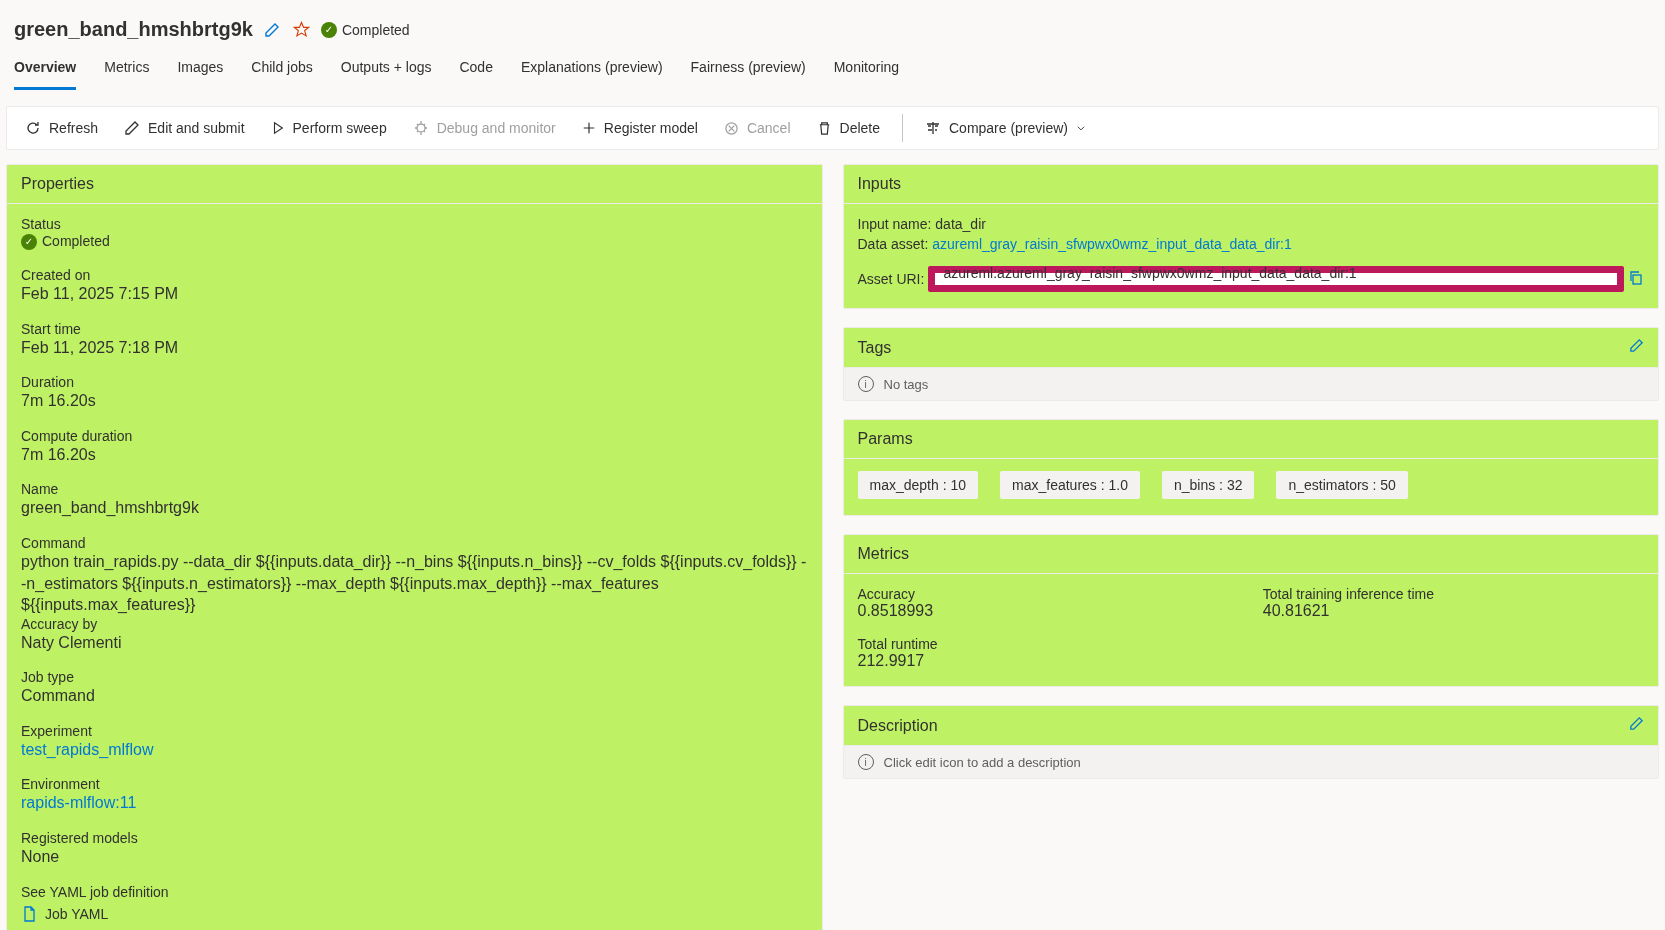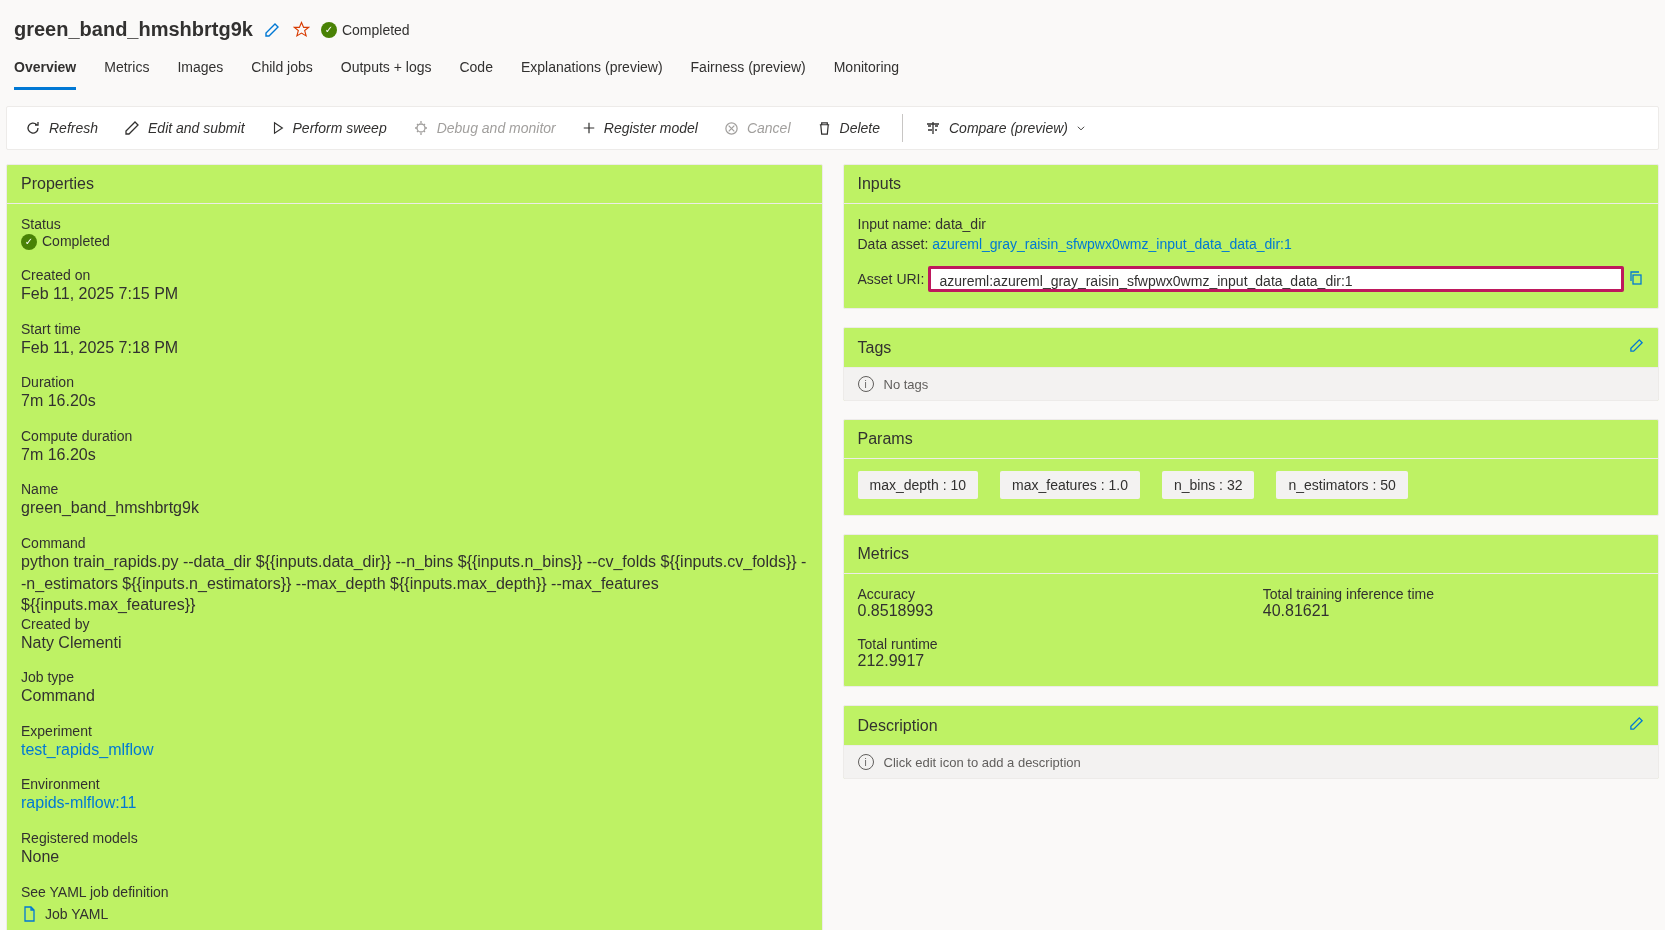--- a/index.html
+++ b/index.html
@@ -79,21 +79,20 @@
   }
   .tool-btn {
     display: inline-flex;
     align-items: center;
     gap: 8px;
     padding: 6px 12px;
     cursor: pointer;
     font-size: 14px;
     color: #323130;
     border-radius: 2px;
-    font-style: italic;
   }
   .tool-btn.disabled { color: #a19f9d; cursor: default; }
   .tool-btn svg { flex-shrink: 0; }
   .toolbar-divider {
     width: 1px;
     height: 28px;
     background: #c8c6c4;
     margin: 0 8px;
   }
   .content {
@@ -134,28 +133,28 @@
     gap: 8px;
     color: #323130;
     cursor: pointer;
     margin-top: 6px;
   }
   .file-link svg { color: #0078d4; }
   .inputs-row { display:flex; flex-direction:column; gap:4px; font-size:14px;}
   .asset-uri-row { display:flex; align-items:center; gap:4px; margin-top:10px;}
   .asset-uri-box {
     flex: 1;
-    border: 3px solid #be185d;
+    border: 7px solid #be185d;
     border-radius: 2px;
     padding: 4px 8px;
     font-size: 14px;
     background: #fff;
     color: #323130;
     height: 26px;
-    display:flex; align-items:flex-start;
+    display:flex; align-items:flex-end;
   }
   .msg-bar {
     background: #f3f2f1;
     border-top: 0;
     padding: 8px 14px;
     display: flex;
     align-items: center;
     gap: 10px;
     font-size: 13px;
     color: #605e5c;
@@ -308,21 +307,21 @@
                 <div class="prop-label">Name</div>
                 <div class="prop-value">green_band_hmshbrtg9k</div>
               </div>
               <div>
                 <div class="prop-label">Command</div>
                 <div class="cmd">python train_rapids.py --data_dir ${{inputs.data_dir}} --n_bins ${{inputs.n_bins}} --cv_folds ${{inputs.cv_folds}} --n_estimators ${{inputs.n_estimators}} --max_depth ${{inputs.max_depth}} --max_features ${{inputs.max_features}}</div>
               </div>
             </div>
             <div class="prop-list">
               <div>
-                <div class="prop-label">Created by</div>
+                <div class="prop-label">Accuracy by</div>
                 <div class="prop-value">Naty Clementi</div>
               </div>
               <div>
                 <div class="prop-label">Job type</div>
                 <div class="prop-value">Command</div>
               </div>
               <div>
                 <div class="prop-label">Experiment</div>
                 <div class="prop-value link">test_rapids_mlflow</div>
               </div>

